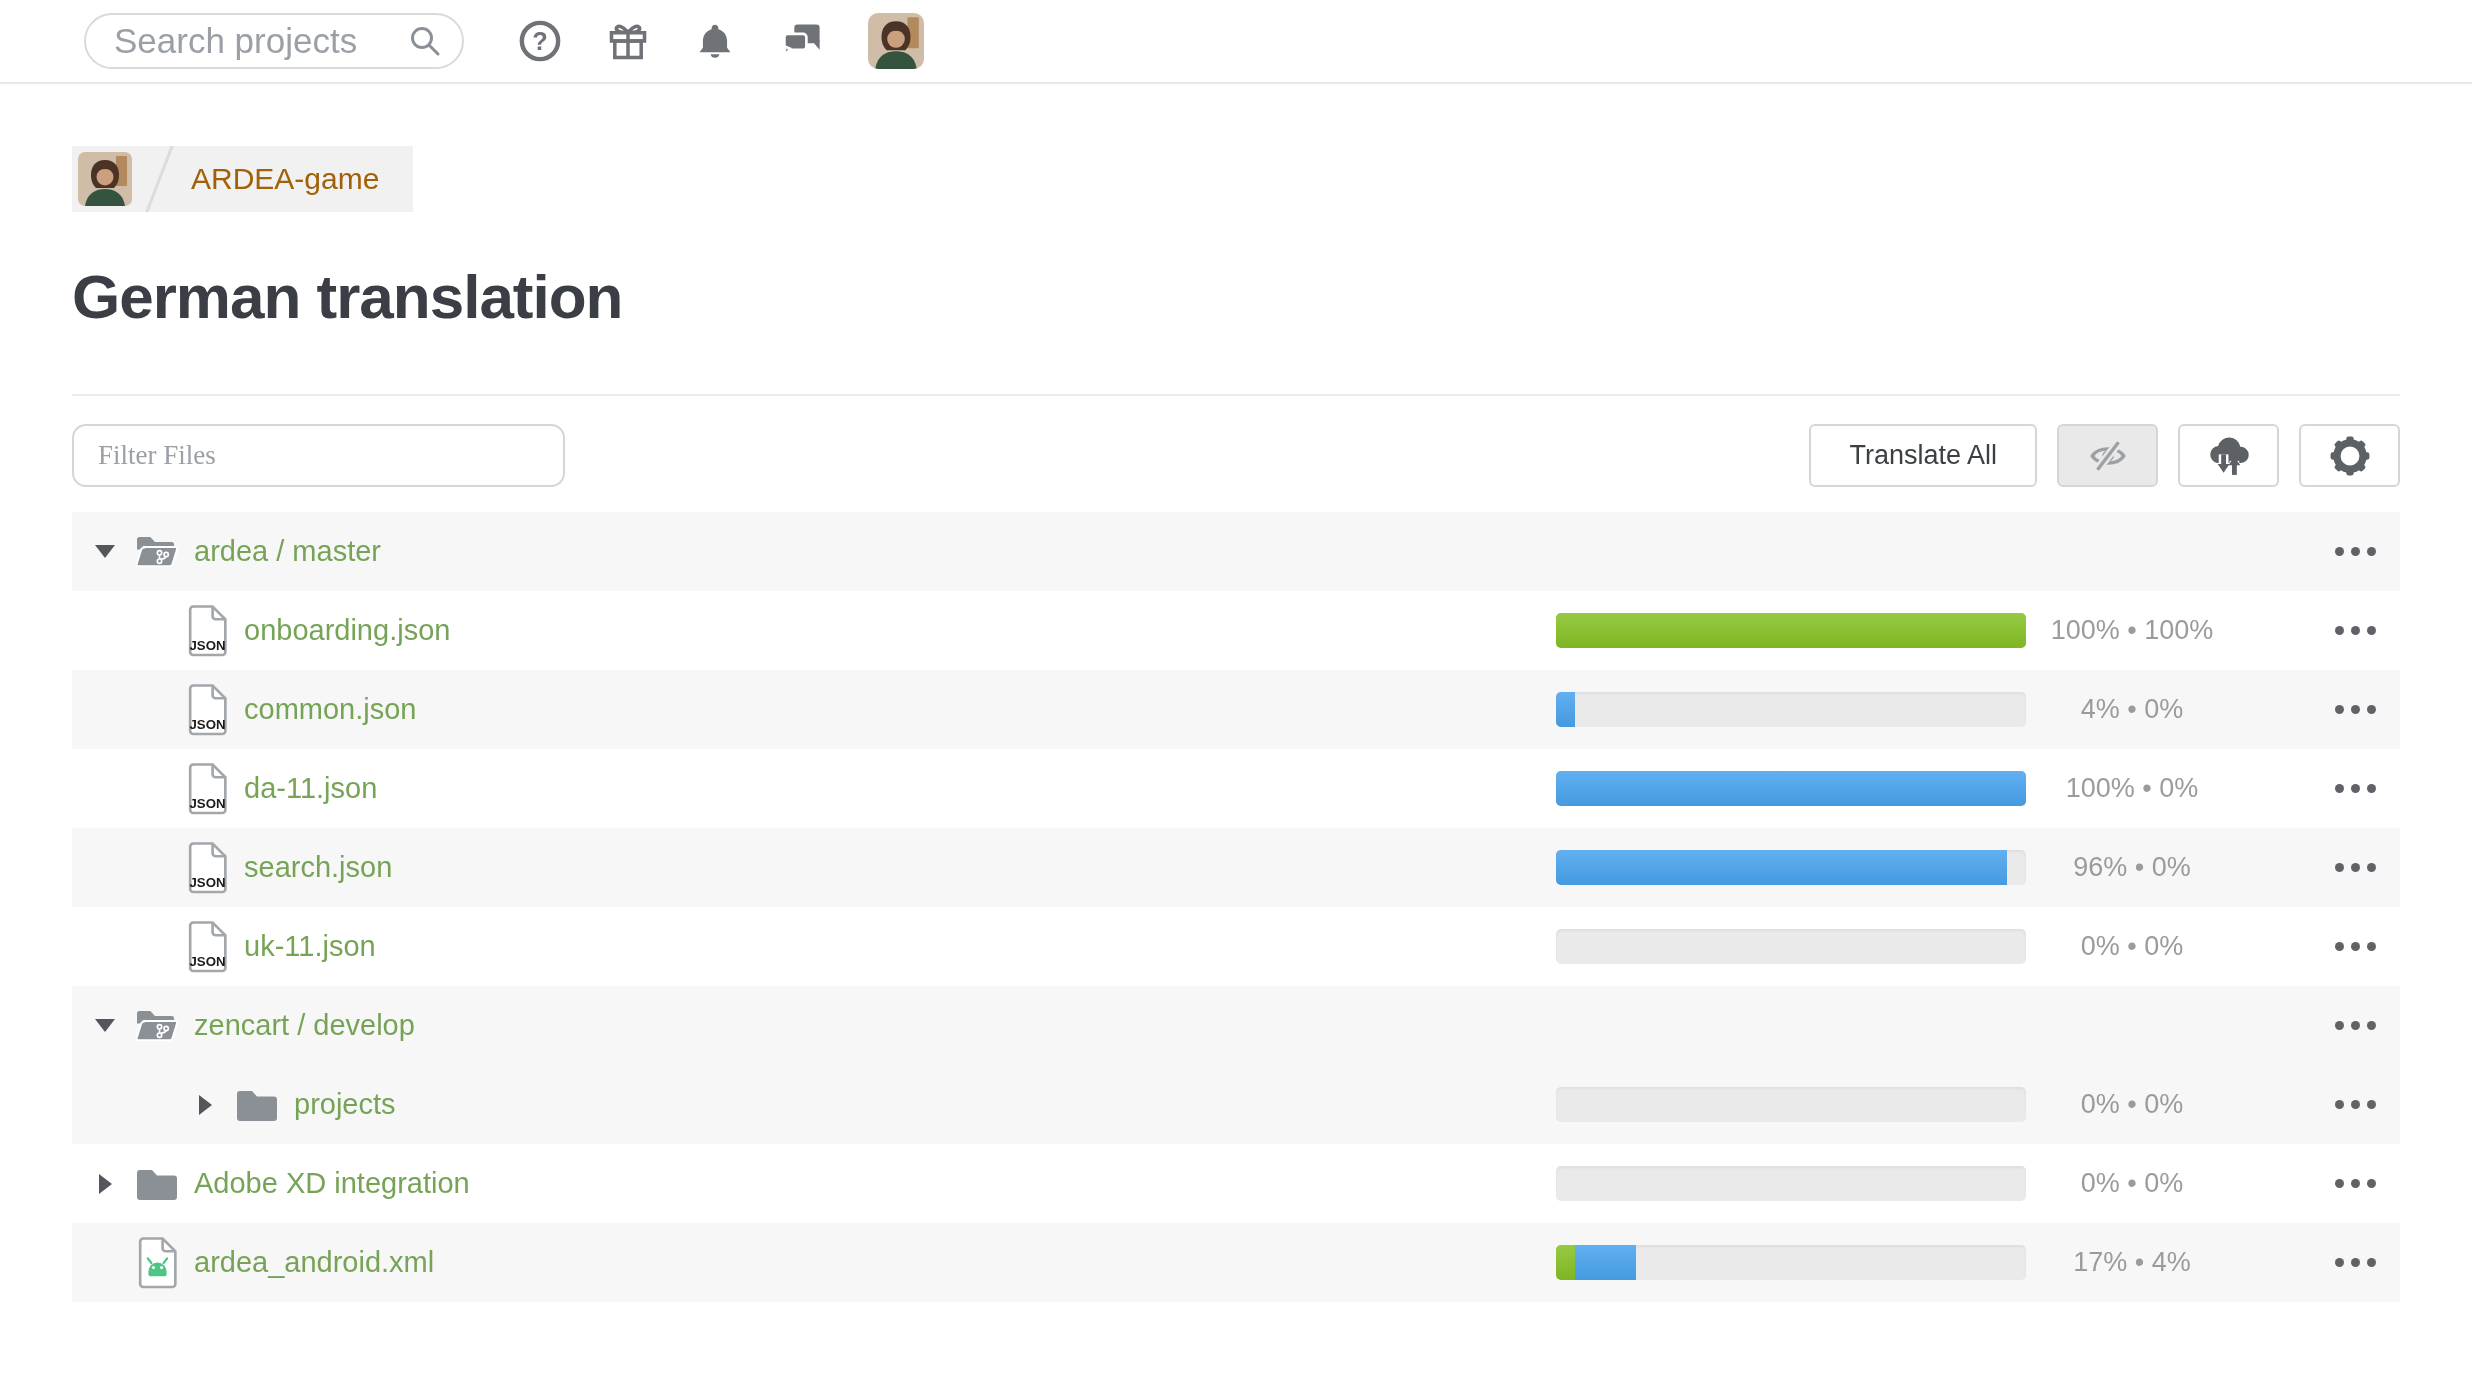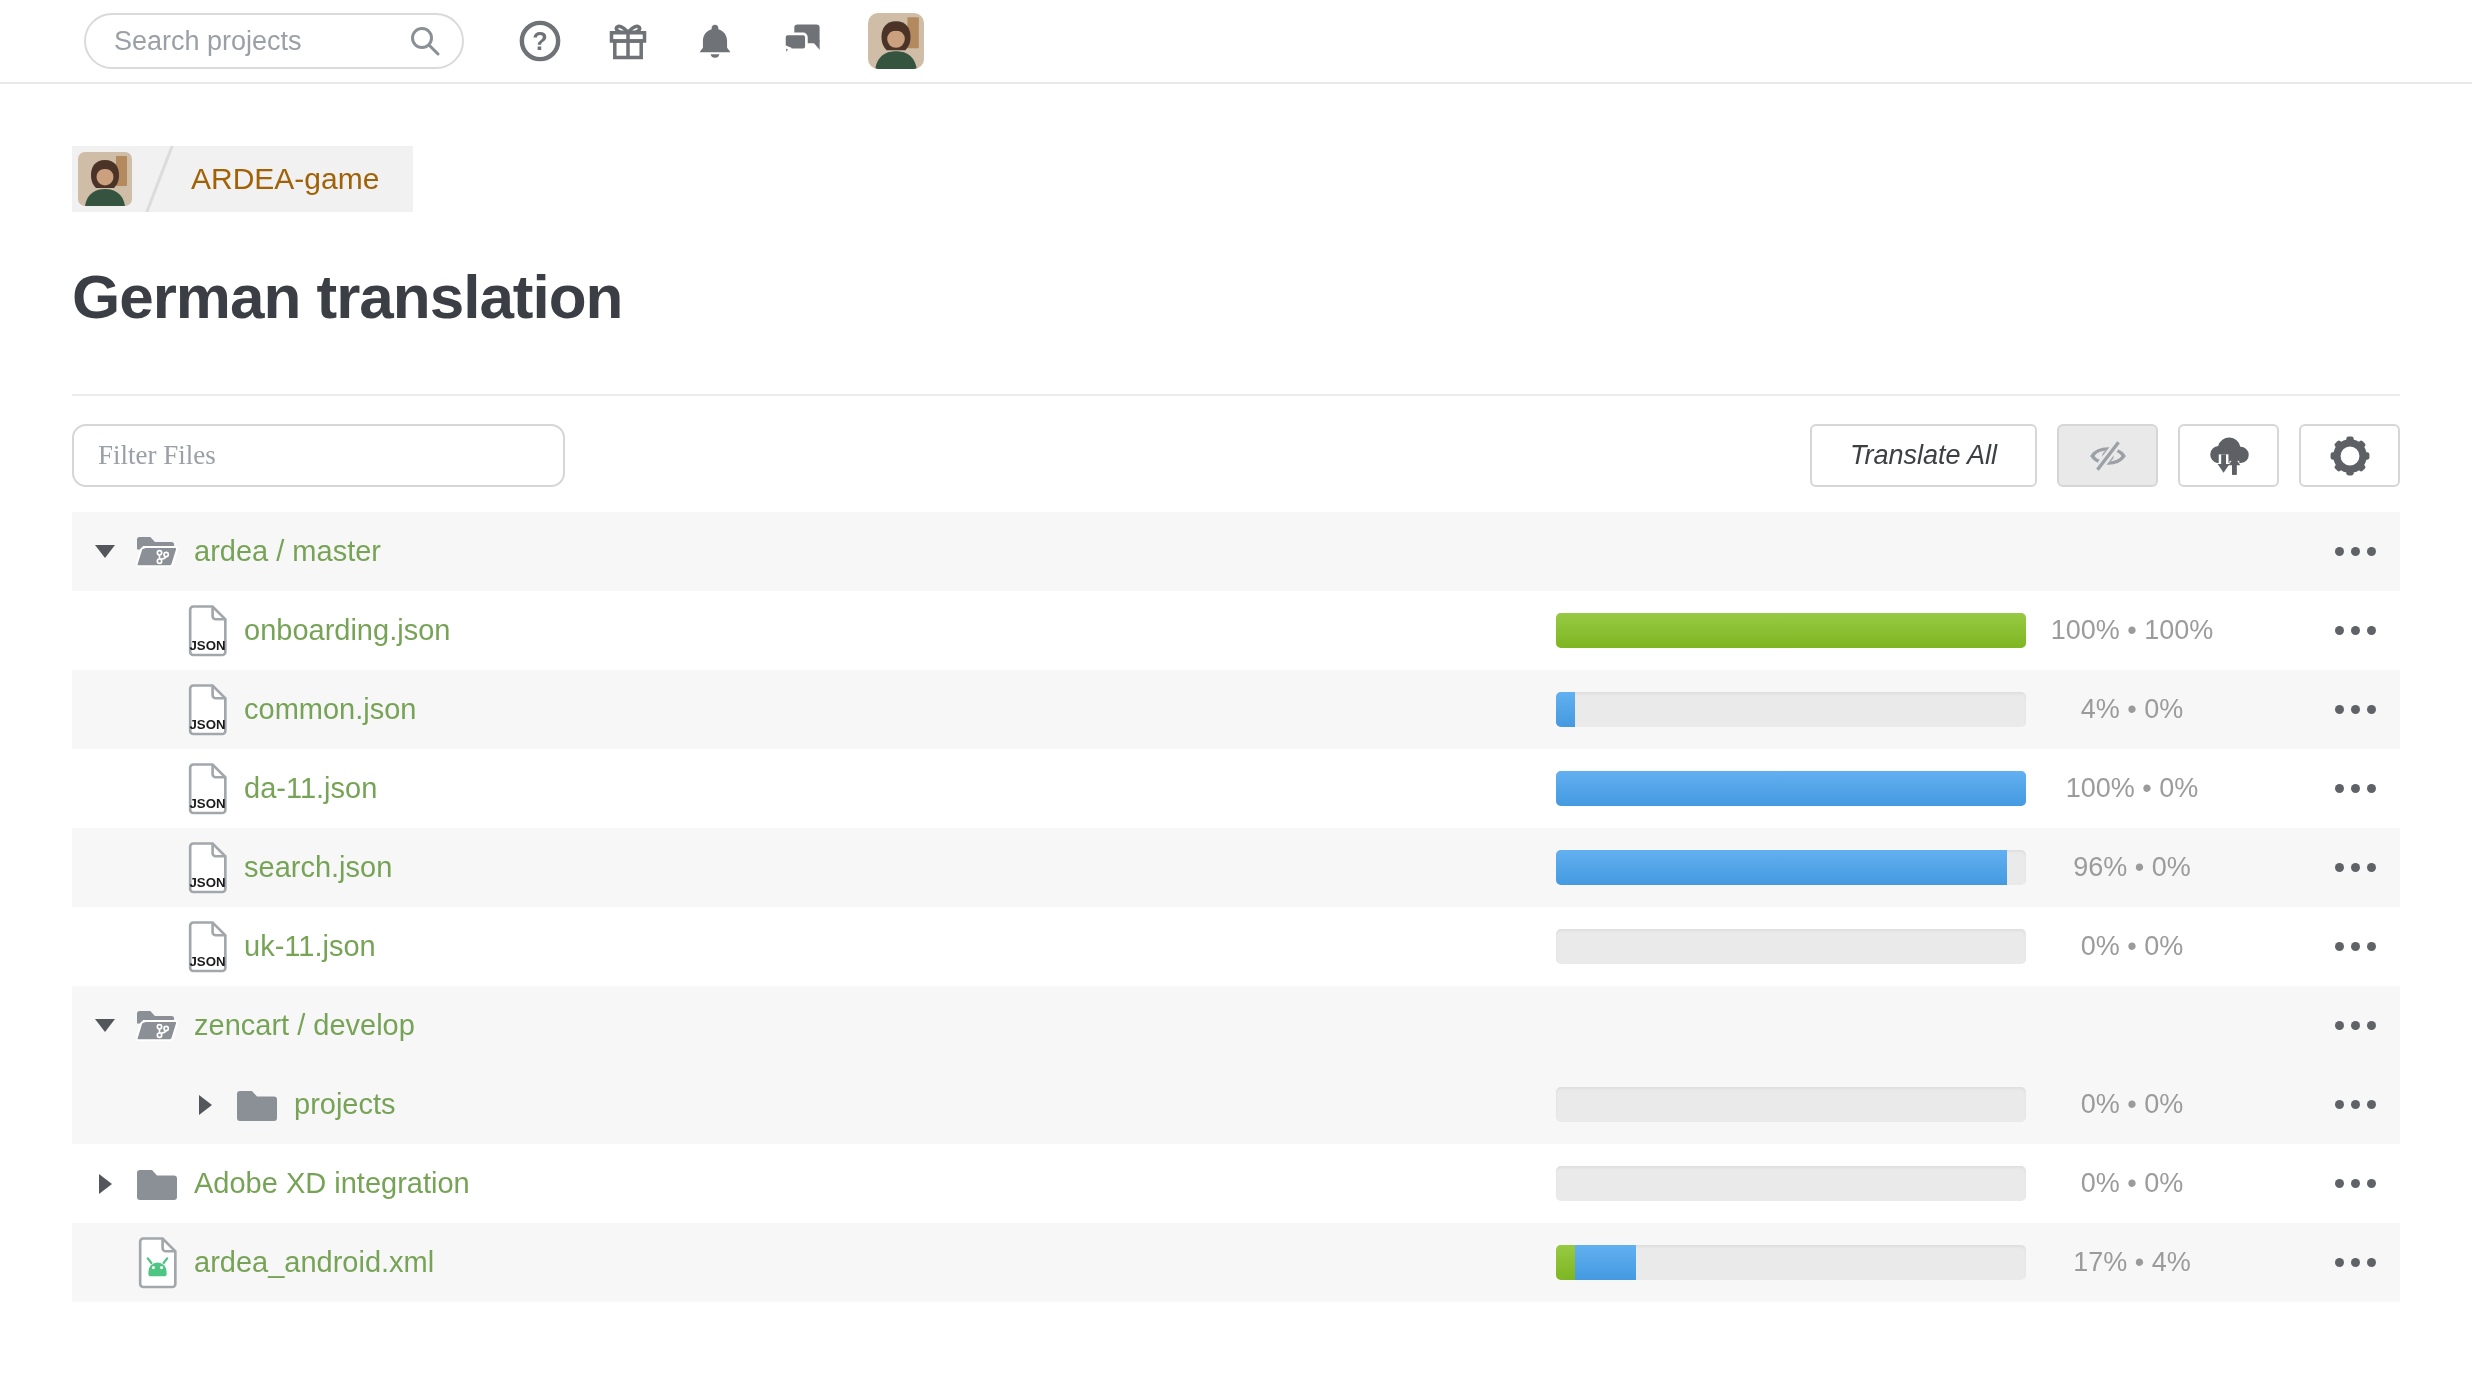--- a/index.html
+++ b/index.html
@@ -13,21 +13,21 @@
   .topnav { height:84px; border-bottom:2px solid #e9e9e9; display:flex; align-items:center;
             justify-content:space-between; padding:0 74px 0 84px; background:#fff; }
   .nav-left { display:flex; align-items:center; gap:70px; }
   .logo { display:flex; align-items:center; }
   .menu-item { font-size:28px; color:#383c42; display:flex; align-items:center; gap:13px; cursor:pointer; }
   .caret { width:0; height:0; border-left:9px solid transparent; border-right:9px solid transparent;
            border-top:11px solid #989da3; margin-top:4px; }
   .nav-right { display:flex; align-items:center; gap:44px; }
   .search-pill { width:380px; height:56px; border:2px solid #dadada; border-radius:30px;
                  display:flex; align-items:center; padding:0 20px 0 26px; margin-right:10px; background:#fff; }
-  .search-pill input { border:none; outline:none; flex:1; font-size:27px; color:#8b5cf6;
+  .search-pill input { border:none; outline:none; flex:1; font-size:35px; color:#8b5cf6;
                        background:transparent; font-family:inherit; min-width:0; }
   ::placeholder { color:#9aa0a6; opacity:1; }
   .nav-icon { display:flex; align-items:center; justify-content:center; cursor:pointer; }
   .avatar { width:56px; height:56px; border-radius:10px; overflow:hidden; cursor:pointer; flex:none; }
   .avatar svg { display:block; }
   
   .breadcrumb { margin:62px 0 0 72px; display:inline-flex; align-items:center; height:66px;
                 background:#f1f1f2; padding:0 34px 0 6px; position:relative; overflow:hidden; cursor:pointer; }
   .crumb-avatar { width:54px; height:54px; border-radius:7px; overflow:hidden; flex:none; }
   .crumb-slash { width:3px; height:92px; background:#dcdcdc; transform:rotate(21deg); margin:0 30px 0 26px; flex:none; }
@@ -35,21 +35,21 @@
   
   .page-title { margin:52px 0 0 72px; font-size:62px; line-height:1.05; font-weight:bold;
                 color:#3b3e44; letter-spacing:-1px; }
   .divider { margin:65px 72px 0; height:2px; background:#ececec; }
   .toolbar { margin:28px 72px 0; display:flex; justify-content:space-between; align-items:center; }
   .filter-input { width:493px; height:63px; border:2px solid #d6d6d6; border-radius:14px;
                   font-size:27px; padding:0 24px; color:#444; font-family:Liberation Serif, serif; outline:none; }
   .toolbar-right { display:flex; gap:20px; }
   .btn { height:63px; border:2px solid #d6d6d6; border-radius:6px; background:#fff; font-size:27px;
          color:#3c4043; padding:0 38px; font-family:inherit; display:flex; align-items:center;
-         justify-content:center; cursor:pointer;font-style:italic; }
+         justify-content:center; cursor:pointer; }
   .icon-btn { width:101px; padding:0; }
   .icon-btn.active { background:#e9e9e9; }
   
   .file-list { margin:25px 72px 0; }
   .row { position:relative; height:79px; display:flex; align-items:center; }
   .row.shaded { background:var(--shade); }
   .tri-box { width:46px; display:flex; justify-content:center; flex:none; cursor:pointer; }
   .tri-down { width:0; height:0; border-left:10px solid transparent; border-right:10px solid transparent;
               border-top:13px solid #53575c; }
   .tri-right { width:0; height:0; border-top:10px solid transparent; border-bottom:10px solid transparent;

